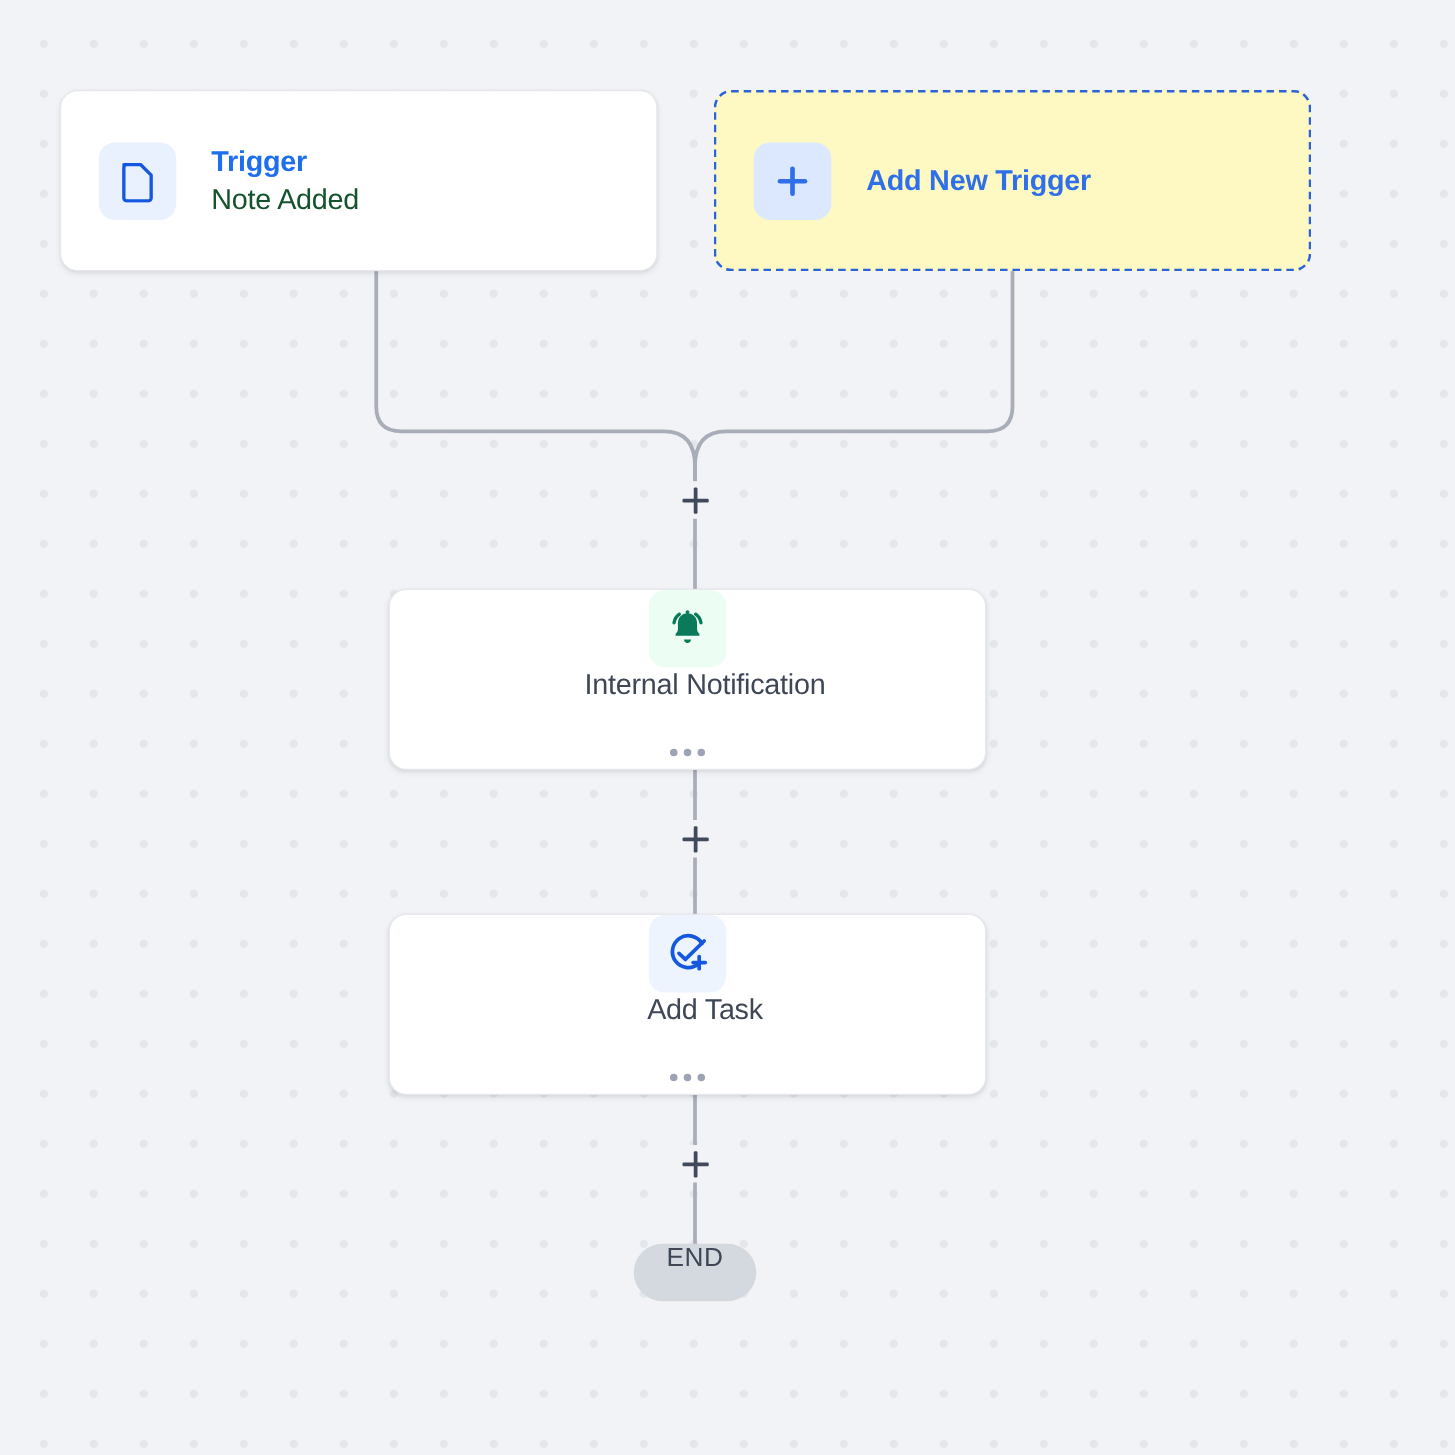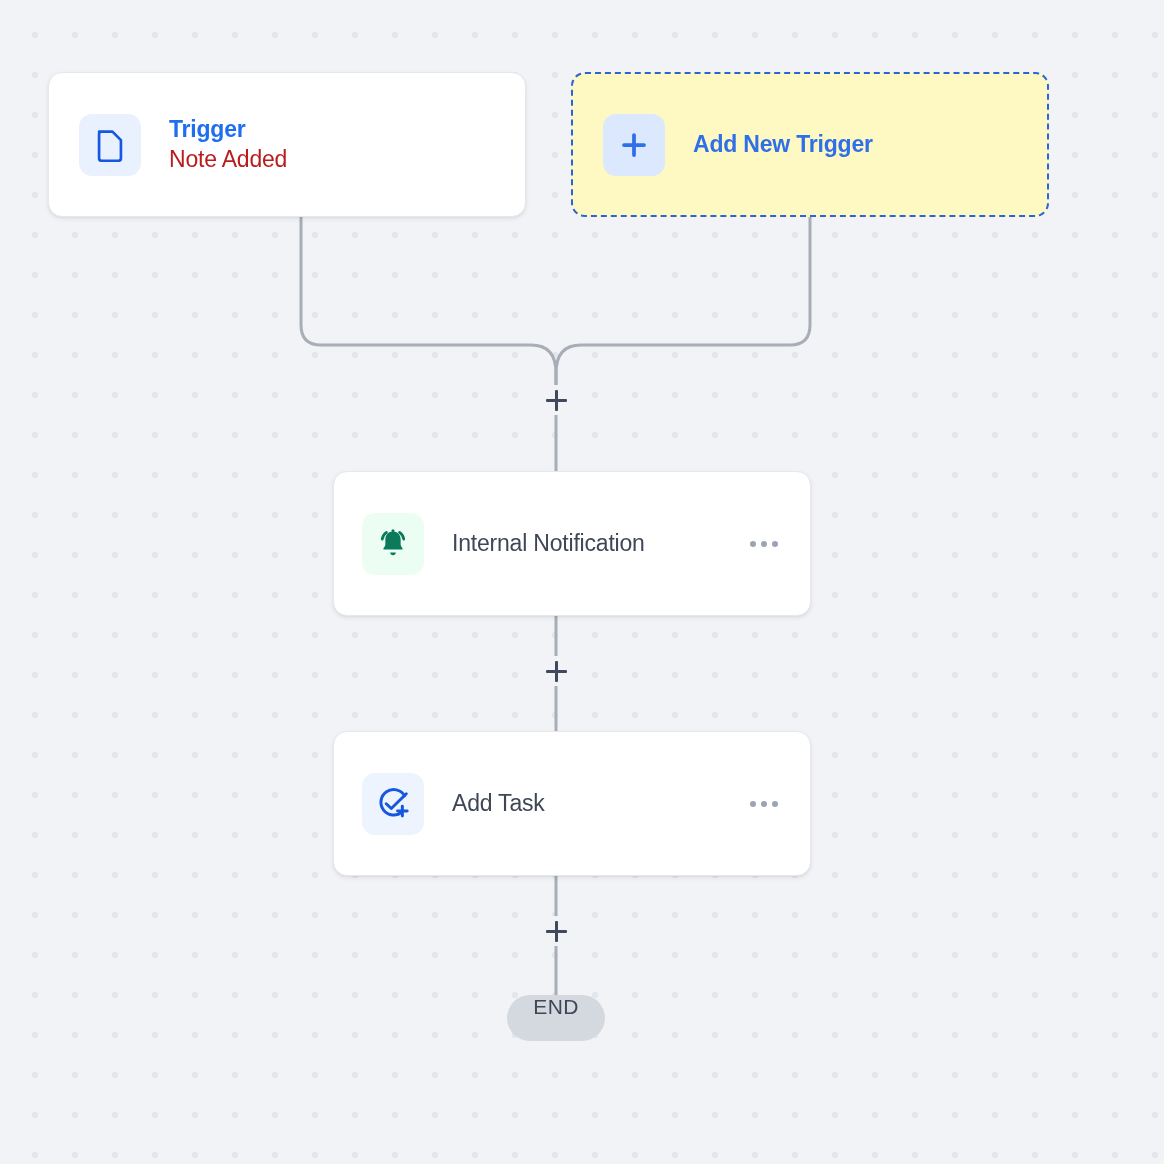--- a/index.html
+++ b/index.html
@@ -67,21 +67,21 @@
   #trigger-card .icon-box { background: #eaf1fe; }
   .trigger-text { margin-left: 28px; line-height: 1.16; }
   .trigger-kind {
     font-size: 23px;
     font-weight: bold;
     color: #1e6ef0;
     letter-spacing: -0.2px;
   }
   .trigger-name {
     font-size: 23px;
-    color: #b91c1c;
+    color: #14532d;
     letter-spacing: -0.2px;
     margin-top: 3px;
   }
 
   
   #add-trigger-card {
     left: 571px;
     top: 72px;
     width: 478px;
     height: 145px;
@@ -96,24 +96,25 @@
   .add-trigger-label {
     margin-left: 28px;
     font-size: 23px;
     font-weight: bold;
     color: #2f6fe8;
     letter-spacing: -0.2px;
   }
 
   
   .action-card {
-    left: 333px;
+    left: 311px;
     width: 478px;
     height: 145px;
     padding: 0 28px;
+    flex-direction: column;
   }
   #node-internal-notification { top: 471px; }
   #node-add-task { top: 731px; }
 
   #node-internal-notification .icon-box { background: #ecfdf4; }
   #node-add-task .icon-box { background: #eef4fe; }
 
   .node-label {
     margin-left: 28px;
     font-size: 23px;

